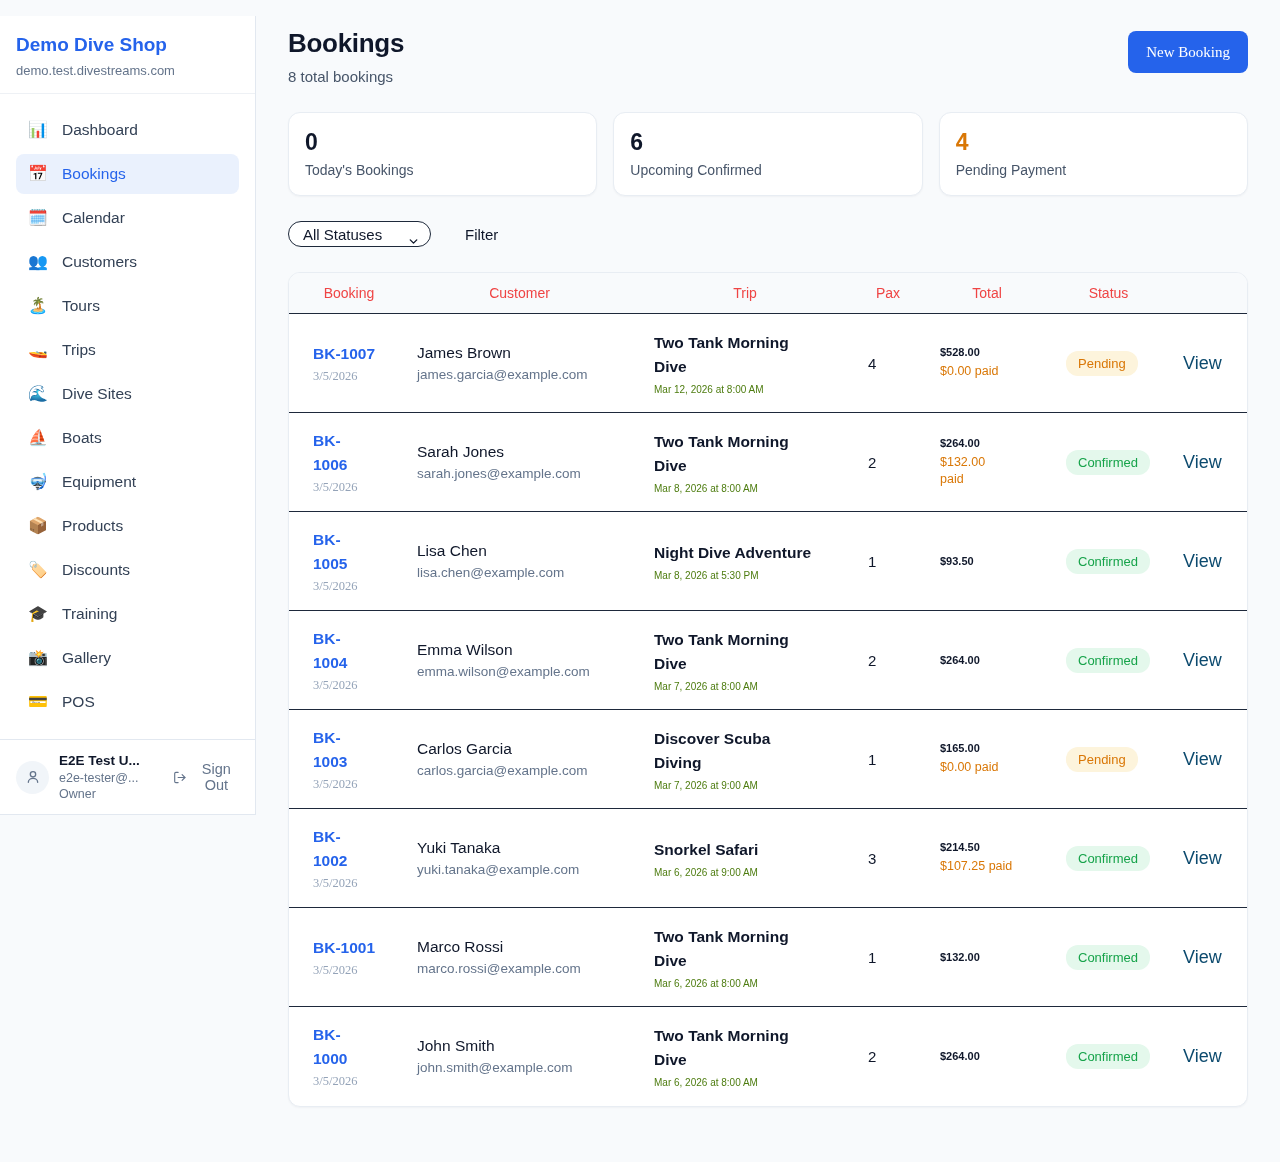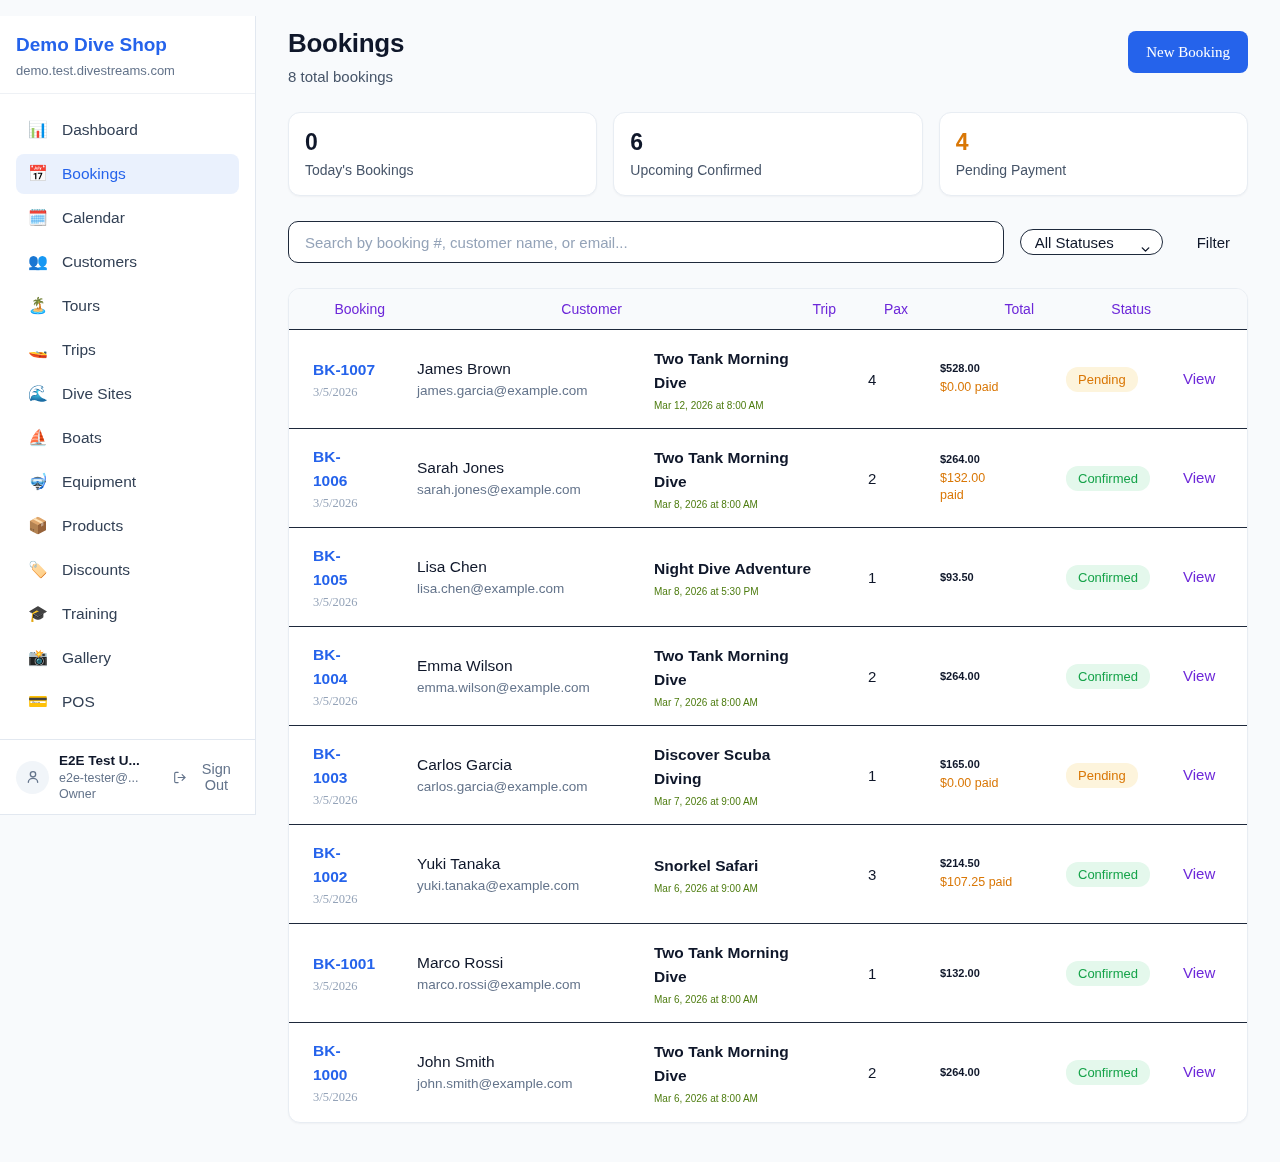--- a/index.html
+++ b/index.html
@@ -81,38 +81,38 @@
     background:none; border:none; font-size:15px; color:#0f172a; cursor:pointer;
     padding:0 18px; font-family:"Liberation Sans", sans-serif;
   }
 
   .table-card {
     margin-top:25px; background:#fff; border:1px solid #e8edf3; border-radius:12px;
     overflow:hidden; box-shadow:0 1px 2px rgba(15,23,42,.04);
   }
   table { width:100%; border-collapse:collapse; table-layout:fixed; }
   thead th {
-    background:#f8fafc; text-align:right; font-size:14px; font-weight:normal;
-    color:#6d28d9; padding:12px 16px; border-bottom:1px solid #1e293b;
+    background:#f8fafc; text-align:center; font-size:14px; font-weight:normal;
+    color:#ef4444; padding:12px 16px; border-bottom:1px solid #1e293b;
   }
   thead th:first-child, tbody td:first-child { padding-left:24px; }
   tbody td { padding:16px; border-bottom:1px solid #1e293b; vertical-align:middle; height:99px; }
   tbody tr:last-child td { border-bottom:none; }
 
   .b-id { color:#2563eb; font-weight:bold; font-size:15.5px; line-height:24px; text-decoration:none; display:inline-block; }
   .b-date { color:#94a3b8; font-size:12.5px; margin-top:3px;font-family:Liberation Serif, serif; }
   .c-name { font-size:15.5px; }
   .c-email { color:#64748b; font-size:13.5px; margin-top:5px; }
   .t-name { font-weight:bold; font-size:15.5px; line-height:24px; }
   .t-date { color:#4d7c0f; font-size:10px; margin-top:5px; }
   .pax-val { font-size:15px; }
   .total-val { font-weight:bold; font-size:11px; }
   .paid-val { font-size:12.5px; margin-top:5px; line-height:17px; }
   .badge { display:inline-block; padding:5px 12px; border-radius:12px; font-size:13px; white-space:nowrap; }
-  .view-link { color:#6d28d9; font-size:15px; text-decoration:none; cursor:pointer;text-align:right; }
+  .view-link { color:#0c4a6e; font-size:18px; text-decoration:none; cursor:pointer;text-align:right; }
 </style>
 </head>
 <body>
 
 <aside class="sidebar">
   <div class="brand">
     <div class="brand-name">Demo Dive Shop</div>
     <div class="brand-domain">demo.test.divestreams.com</div>
   </div>
   <nav class="nav" id="nav">
@@ -215,21 +215,20 @@
       <div class="stat-value" id="stat-val-1" style="color: rgb(15, 23, 42);">6</div>
       <div class="stat-label">Upcoming Confirmed</div>
     </div>
     <div class="stat-card">
       <div class="stat-value" id="stat-val-2" style="color: rgb(217, 119, 6);">4</div>
       <div class="stat-label">Pending Payment</div>
     </div>
   </div>
 
   <div class="filter-row">
-    <input class="search-input" type="text" placeholder="Search by booking #, customer name, or email..." style="">
     <div class="select-wrap">
       <select class="status-select" id="status-select"><option>All Statuses</option></select>
       <svg class="select-chevron" width="13" height="13" viewBox="0 0 24 24" fill="none" stroke="currentColor" stroke-width="2.5" stroke-linecap="round" stroke-linejoin="round">
         <polyline points="6 9 12 15 18 9"></polyline>
       </svg>
     </div>
     <button class="filter-btn">Filter</button>
   </div>
 
   <div class="table-card">

